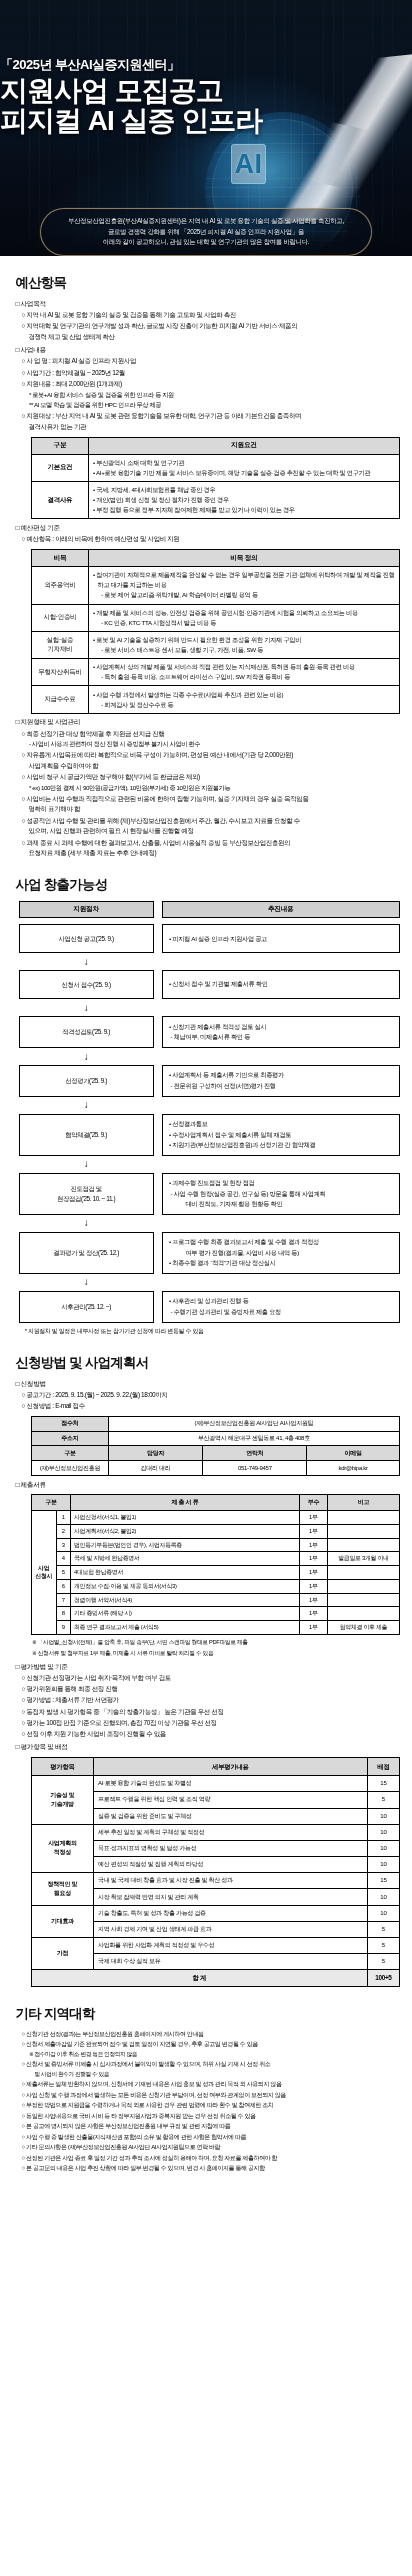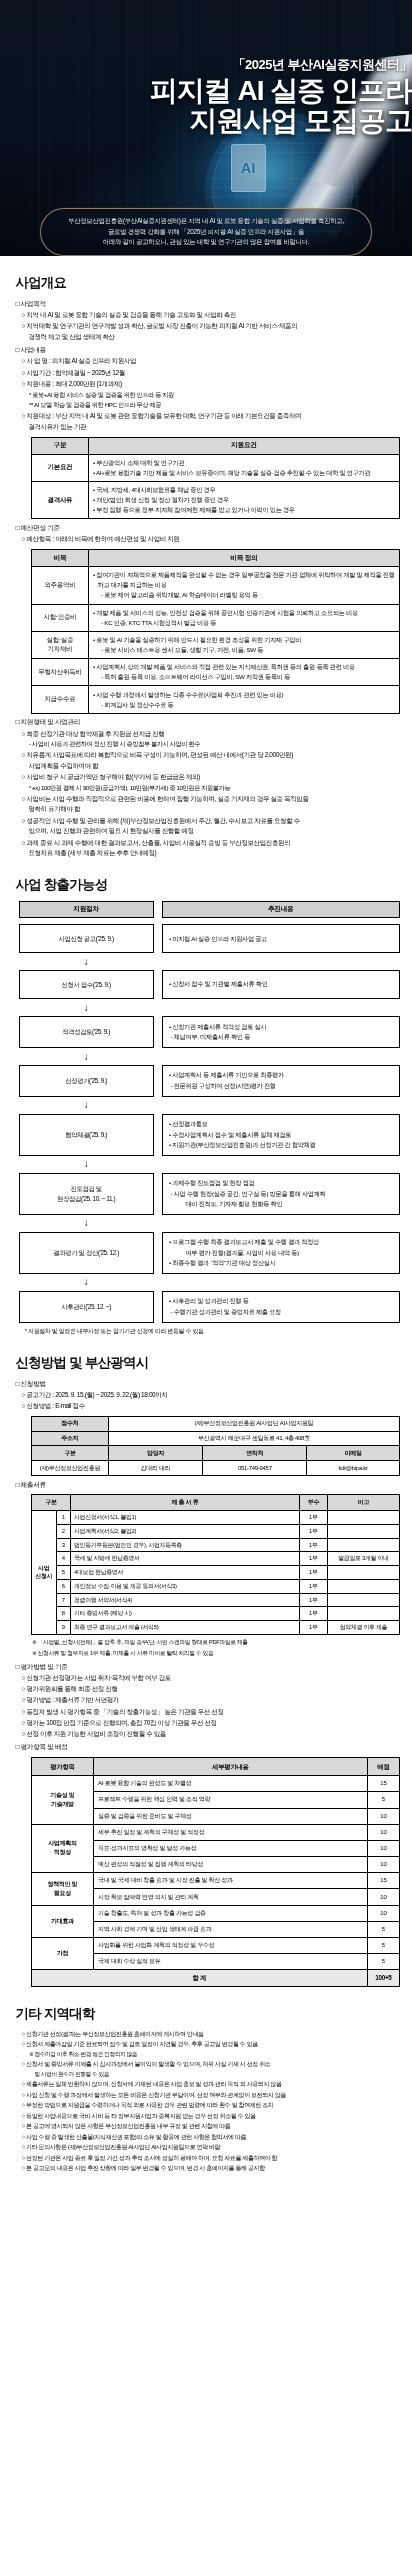--- a/index.html
+++ b/index.html
@@ -44,45 +44,45 @@
   }
   .globe-mesh {
     position:absolute; inset:0; border-radius:50%;
     background-image:
       repeating-linear-gradient(0deg, rgba(120,220,255,0.10) 0px, rgba(120,220,255,0.10) 0.5px, transparent 0.5px, transparent 8.8px),
       repeating-linear-gradient(90deg, rgba(120,220,255,0.09) 0px, rgba(120,220,255,0.09) 0.5px, transparent 0.5px, transparent 10.8px);
     opacity:.75;
   }
   .ai-chip {
     position:absolute; left:231px; top:144px;
-    width:35px; height:48px;
+    width:35px; height:40px;
     border:1px solid rgba(150,220,250,0.55);
     border-radius:3.1px;
     background:rgba(180,200,215,0.55);
     display:flex; align-items:center; justify-content:center;
-    color:#1a6f9e; font-weight:bold; font-size:14px; letter-spacing:0.5px;
+    color:#1a6f9e; font-weight:bold; font-size:27px; letter-spacing:0.5px;
     text-shadow:0 0 3.1px rgba(255,255,255,.4);
   }
   .robot-arm {
     position:absolute; right:-15.5px; top:62px;
     width:170px; height:155px;
     background:
       linear-gradient(128deg, rgba(0,0,0,0) 44%, rgba(215,222,230,0.85) 48%, rgba(245,248,251,0.95) 56%, rgba(150,162,176,0.75) 62%, rgba(0,0,0,0) 68%);
     transform:rotate(-6deg);
     filter:blur(0.2px);
     opacity:.92;
   }
   .robot-arm2 {
     position:absolute; right:20.6px; top:123px;
     width:118px; height:62px;
     background:linear-gradient(100deg, rgba(0,0,0,0) 40%, rgba(205,214,224,0.55) 50%, rgba(120,132,146,0.35) 60%, rgba(0,0,0,0) 70%);
     transform:rotate(12deg);
     filter:blur(0.5px);
   }
-  .hero-title-wrap { position:absolute; left:0; right:0; top:56px; text-align:right; z-index:5; }
+  .hero-title-wrap { position:absolute; left:0; right:0; top:56px; text-align:left; z-index:5; }
   .hero-kicker {
     font-size:13px; color:#ffffff; font-weight:bold; letter-spacing:-0.5px;
     text-shadow:0 0.5px 2.6px rgba(0,0,0,.85);
   }
   .hero-main {
     margin-top:2.1px;
     font-size:28px; line-height:1.08; font-weight:bold; color:#ffffff;
     letter-spacing:-1px;
     text-shadow:0 1.5px 5.2px rgba(0,0,0,.9), 0 0 1px rgba(0,0,0,.9);
   }
@@ -199,36 +199,36 @@
     <div class="globe">
       <div class="globe-mesh"></div>
     </div>
     <div class="ai-chip">AI</div>
     <div class="robot-arm"></div>
     <div class="robot-arm2"></div>
 
     <div class="hero-title-wrap">
       <div class="hero-kicker">「2025년 부산AI실증지원센터」</div>
       <div class="hero-main">
+        <div>지원사업 모집공고</div>
         <div>피지컬 AI 실증 인프라</div>
-        <div>지원사업 모집공고</div>
       </div>
     </div>
 
     <div class="hero-note">
       <p>부산정보산업진흥원(부산AI실증지원센터)은 지역 내 AI 및 로봇 융합 기술의 실증 및 사업화를 촉진하고,</p>
       <p>글로벌 경쟁력 강화를 위해 「2025년 피지컬 AI 실증 인프라 지원사업」을</p>
       <p>아래와 같이 공고하오니, 관심 있는 대학 및 연구기관의 많은 참여를 바랍니다.</p>
     </div>
     <div class="hero-fade"></div>
   </div>
 
   <div class="body">
 
-    <div class="sec-title">사업개요</div>
+    <div class="sec-title">예산항목</div>
 
     <div class="lvl1">□ 사업목적</div>
     <div class="lvl2">○ 지역 내 AI 및 로봇 융합 기술의 실증 및 검증을 통해 기술 고도화 및 사업화 촉진</div>
     <div class="lvl2">○ 지역대학 및 연구기관의 연구개발 성과 확산, 글로벌 시장 진출이 가능한 피지컬 AI 기반 서비스·제품의</div>
     <div class="cont2">경쟁력 제고 및 산업 생태계 확산</div>
 
     <div class="lvl1">□ 사업내용</div>
     <div class="lvl2">○ 사 업 명 : 피지컬 AI 실증 인프라 지원사업</div>
     <div class="lvl2">○ 사업기간 : 협약체결일 ~ 2025년 12월</div>
     <div class="lvl2">○ 지원내용 : 최대 2,000만원 (1개과제)</div>
@@ -425,21 +425,21 @@
             </div>
             <div class="flow-right">
               <div class="b">• 사후관리 및 성과관리 진행 등</div>
               <div class="sub">- 수행기관 성과관리 및 증빙자료 제출 요청</div>
             </div>
           </div>
         </div>
       <div class="flow-footnote">* 지원절차 및 일정은 내부사정 또는 참가기관 신청에 따라 변동될 수 있음</div>
     </div>
 
-    <div class="sec-title">신청방법 및 부산광역시</div>
+    <div class="sec-title">신청방법 및 사업계획서</div>
 
     <div class="lvl1">□ 신청방법</div>
     <div class="lvl2">○ 공고기간 : 2025. 9. 15.(월) ~ 2025. 9. 22.(월) 18:00까지</div>
     <div class="lvl2">○ 신청방법 : E-mail 접수</div>
 
     <table class="tbl2">
       <tbody>
         <tr>
           <th style="width:77px">접수처</th>
           <td colspan="3">(재)부산정보산업진흥원 AI사업단 AI사업지원팀</td>

